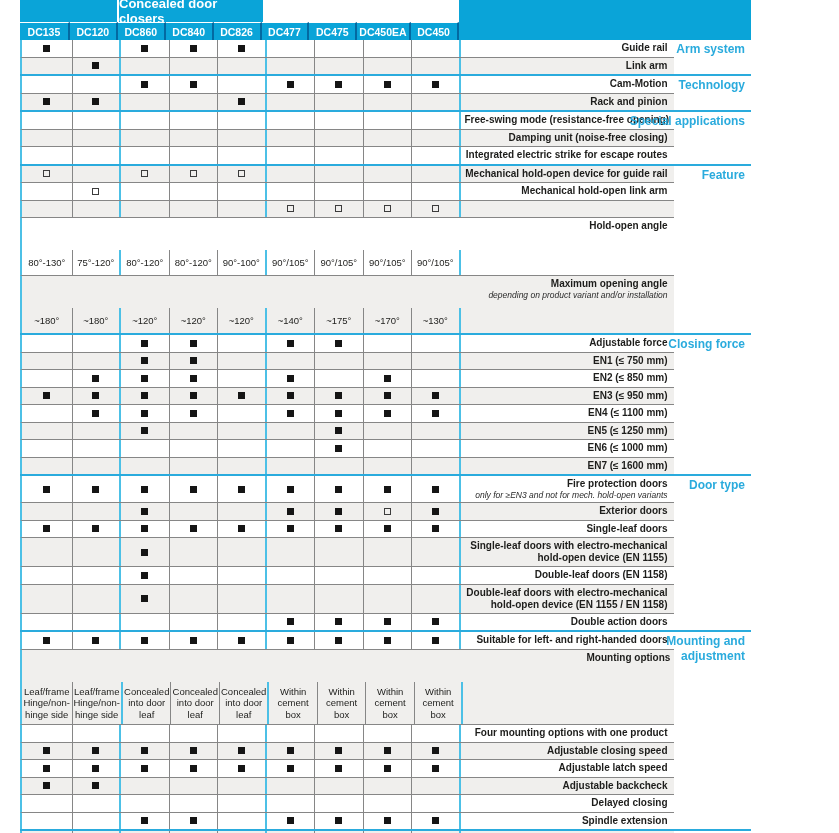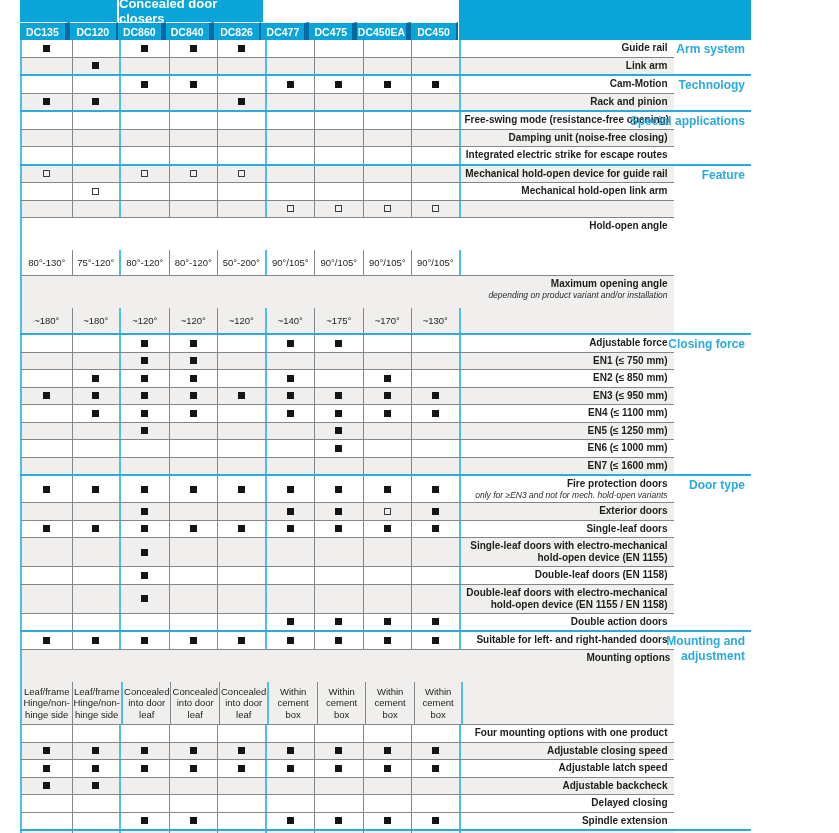--- a/index.html
+++ b/index.html
@@ -15,21 +15,21 @@
         font-family:"Liberation Sans",sans-serif;padding-left:20px;}
   .table{position:relative;width:731px;border-bottom:2px solid var(--accent);}
 
   
   .header{display:flex;height:40px;}
   .header-left{width:438.5px;display:flex;flex-direction:column;}
   .h-groups{display:flex;height:22px;}
   .h-group{box-sizing:border-box;background:var(--cyan);border-right:2px solid #fff;
            color:#fff;font-weight:bold;font-size:13px;display:flex;align-items:center;justify-content:center;}
   .h-cols{display:flex;height:18px;}
-  .h-col{box-sizing:border-box;background:var(--cyan);border-top:1px solid #fff;border-right:5px solid #0369a1;
+  .h-col{box-sizing:border-box;background:var(--cyan);border-top:1px solid #fff;border-right:2px solid #0369a1;
          color:#fff;font-weight:bold;font-size:10.5px;display:flex;align-items:center;justify-content:center;}
   .h-col.gb{border-right-width:2px;}
   .header-right{flex:1;background:var(--cyan);}
 
   
   .section{position:relative;}
   .section:not(.first){border-top:2px solid var(--accent);}
   .cat{position:absolute;top:2px;right:6px;width:120px;text-align:right;
        font-weight:bold;font-size:12px;line-height:14.5px;color:var(--accent);}
   .row{display:flex;width:653.5px;box-sizing:border-box;border-left:2px solid var(--groupline);
@@ -233,21 +233,21 @@
           <div class="cell"><span class="sqo"></span></div>
           <div class="cell"><span class="sqo"></span></div>
           <div class="cell"><span class="sqo"></span></div>
           <div class="cell gb"><span class="sqo"></span></div>
         </div>
         <div class="row">
           <div class="cell w2 txt">80°-130°</div>
           <div class="cell gb txt">75°-120°</div>
           <div class="cell txt">80°-120°</div>
           <div class="cell txt">80°-120°</div>
-          <div class="cell gb txt">50°-200°</div>
+          <div class="cell gb txt">90°-100°</div>
           <div class="cell txt">90°/105°</div>
           <div class="cell txt">90°/105°</div>
           <div class="cell txt">90°/105°</div>
           <div class="cell gb txt">90°/105°</div>
           <div class="lab">
             <span class="lab-main">Hold-open angle</span>
           </div>
         </div>
         <div class="row even">
           <div class="cell w2 txt">~180°</div>

